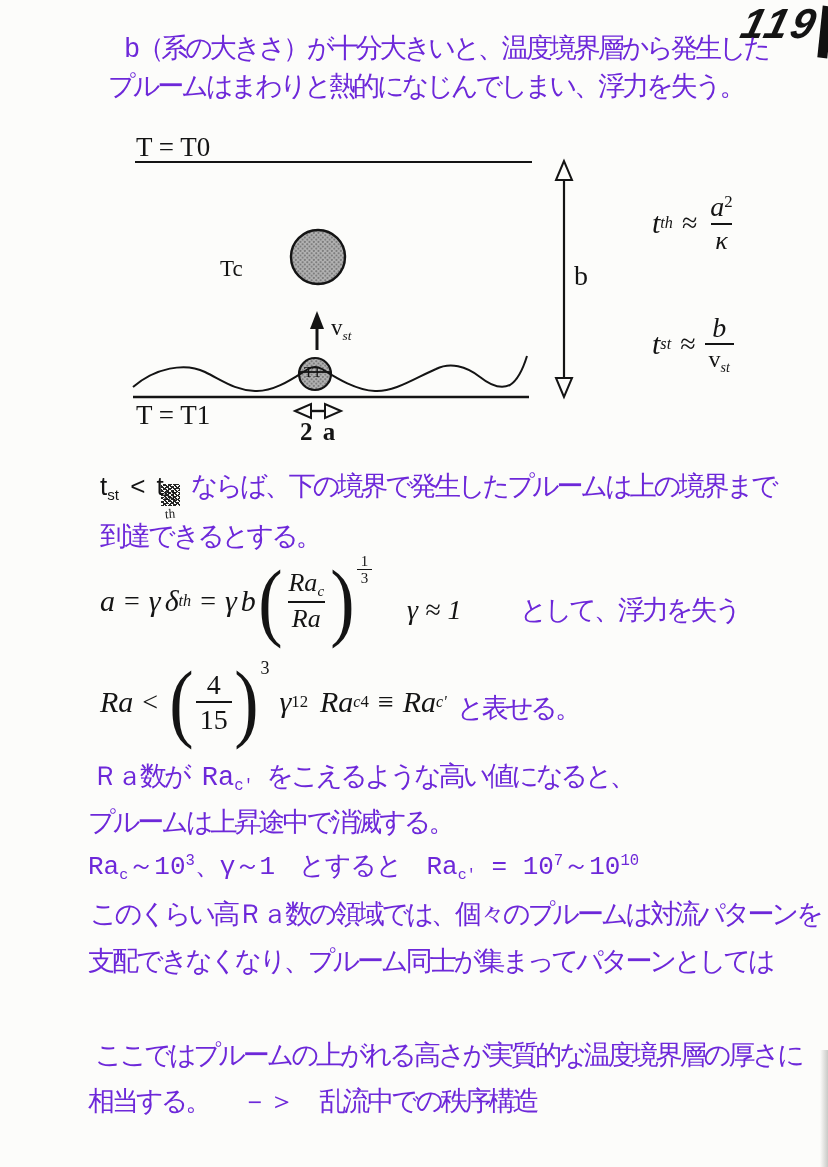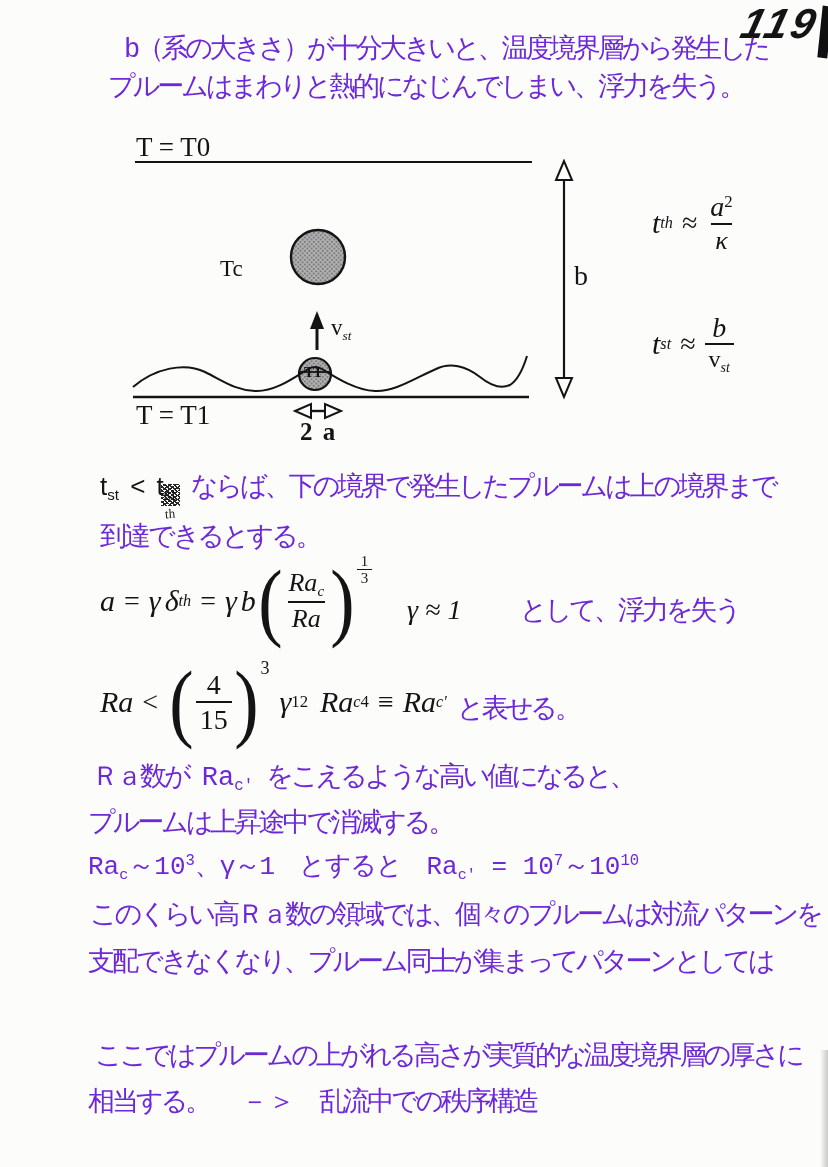--- a/index.html
+++ b/index.html
@@ -95,21 +95,21 @@
   <div class="abs" style="right:0;top:1050px;width:8px;height:117px;background:linear-gradient(to left,#c9c9c6,rgba(252,252,250,0));"></div>
 
   <div id="pnum" class="abs txt">119</div>
 
   <div class="abs txt jp" style="left:124px;top:30px;">b（系の大きさ）が十分大きいと、温度境界層から発生した</div>
   <div class="abs txt jp" style="left:108px;top:68px;">プルームはまわりと熱的になじんでしまい、浮力を失う。</div>
 
   <div class="abs txt serif" style="left:136px;top:132px;font-size:27px;">T = T0</div>
   <div class="abs txt serif" style="left:136px;top:400px;font-size:27px;">T = T1</div>
   <div class="abs txt serif" style="left:220px;top:256px;font-size:23px;">Tc</div>
-  <div class="abs txt serif" style="left:304px;top:364px;font-size:15px;font-weight:700;">T1</div>
+  <div class="abs txt serif" style="left:304px;top:364px;font-size:15px;font-weight:400;">T1</div>
   <div class="abs txt serif" style="left:331px;top:315px;font-size:23px;"><span>v</span><span class="sb it">st</span></div>
   <div class="abs txt serif" style="left:300px;top:418px;font-size:25px;letter-spacing:2px;font-weight:bold;">2 a</div>
   <div class="abs txt serif" style="left:574px;top:260px;font-size:28px;">b</div>
 
   <div class="eqrow txt" style="left:652px;top:188px;height:70px;font-size:28px;">
     <span class="it" style="font-size:30px;">t</span>
       <span class="sb it">th</span>
     <span class="op">≈</span>
     <span class="frac">
       <span class="fnum"><span class="it">a</span><span class="sp">2</span></span>

